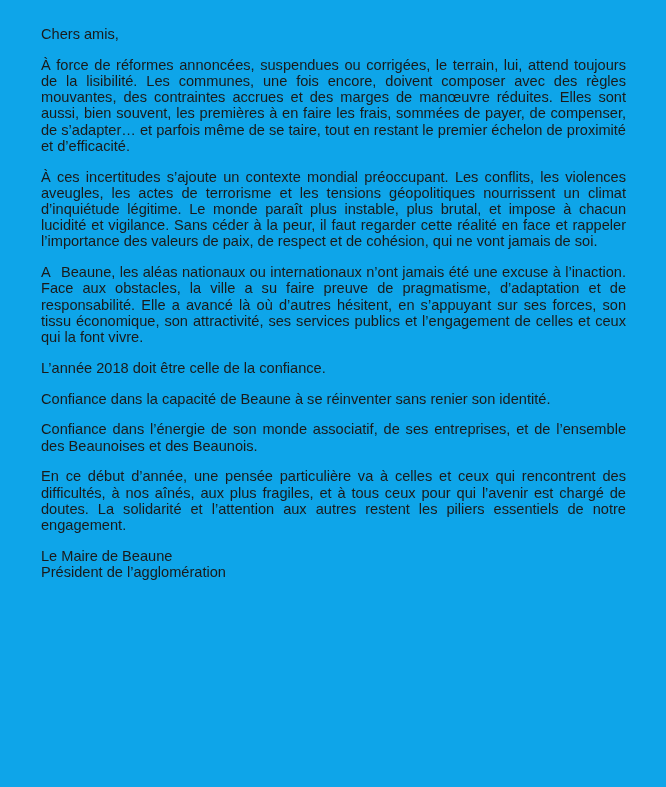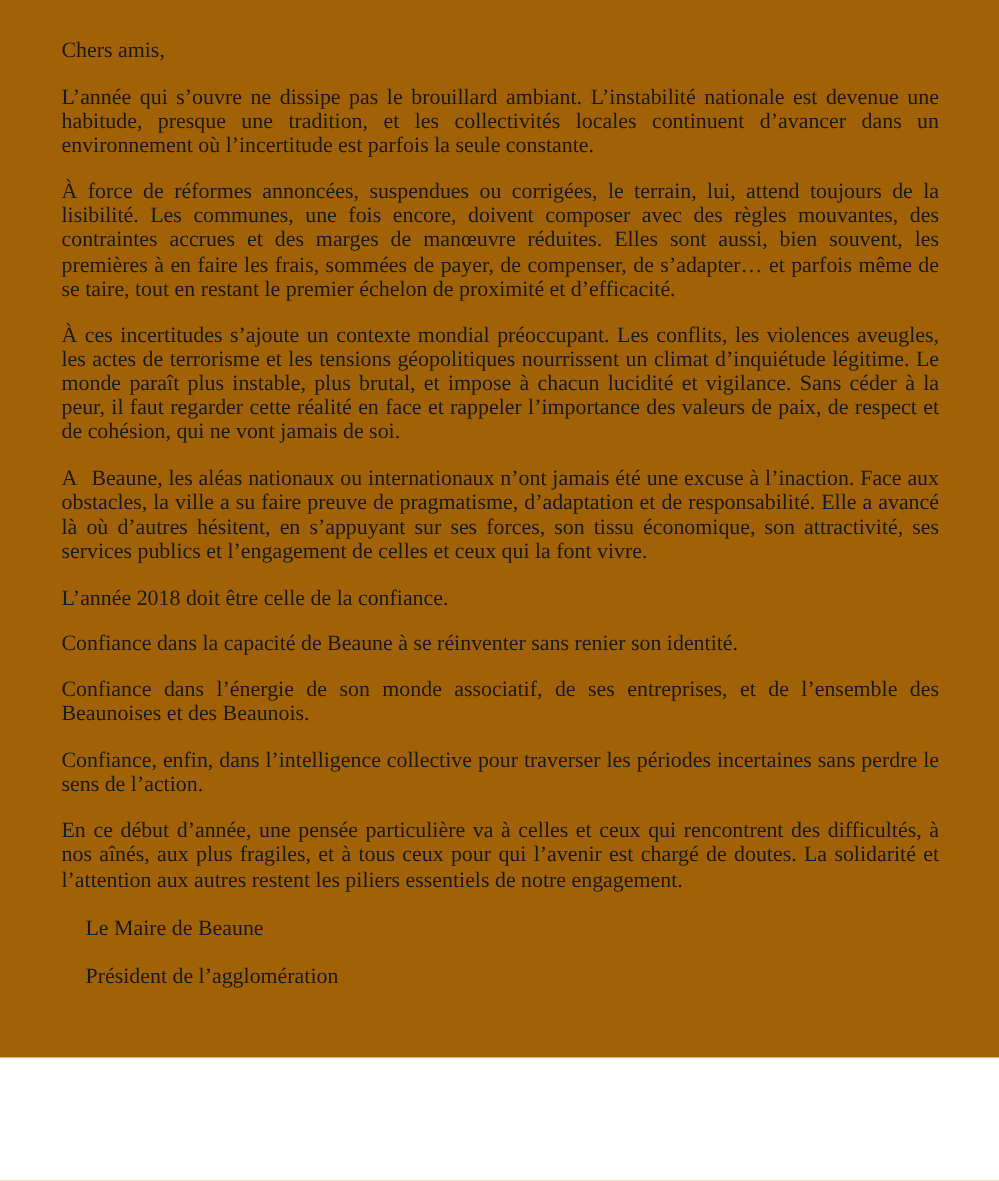--- a/index.html
+++ b/index.html
@@ -8,62 +8,60 @@
       background: #ffffff;
     }
     body {
       width: 666px;
       height: 787px;
       overflow: hidden;
     }
     .page {
       position: relative;
       width: 666px;
-      height: 705px;
-      background: #a16207;
+      height: 787px;
+      background: #0ea5e9;
       box-sizing: border-box;
       padding: 26px 40px 0 41px;
       color: #1a1a1a;
-      font-family: Liberation Serif, serif;
+      font-family: Liberation Sans, sans-serif;
       font-size: 14.6px;
       line-height: 16.2px;
     }
     .letter-body p {
       margin: 0 0 14.6px 0;
       text-align: justify;
       text-justify: inter-word;
     }
     .letter-body p.nojust {
       text-align: left;
     }
     .signature {
       margin-top: 0;
     }
     .signature .sig-line {
       display: block;
-      margin: 16px;
+      margin: 0;
     }
     .a-lead {
       display: inline-block;
       width: 20px;
     }
   </style>
 </head>
 <body>
 
 <div class="page">
   <div class="letter-body">
     <p class="nojust">Chers amis,</p>
-    <p>L’année qui s’ouvre ne dissipe pas le brouillard ambiant. L’instabilité nationale est devenue une habitude, presque une tradition, et les collectivités locales continuent d’avancer dans un environnement où l’incertitude est parfois la seule constante.</p>
     <p>À force de réformes annoncées, suspendues ou corrigées, le terrain, lui, attend toujours de la lisibilité. Les communes, une fois encore, doivent composer avec des règles mouvantes, des contraintes accrues et des marges de manœuvre réduites. Elles sont aussi, bien souvent, les premières à en faire les frais, sommées de payer, de compenser, de s’adapter… et parfois même de se taire, tout en restant le premier échelon de proximité et d’efficacité.</p>
     <p>À ces incertitudes s’ajoute un contexte mondial préoccupant.  Les conflits, les violences aveugles, les actes de terrorisme et les tensions géopolitiques nourrissent un climat d’inquiétude légitime. Le monde paraît plus instable, plus brutal, et impose à chacun lucidité et vigilance. Sans céder à la peur, il faut regarder cette réalité en face et rappeler l’importance des valeurs de paix, de respect et de cohésion, qui ne vont jamais de soi.</p>
     <p><span class="a-lead">A</span><span>Beaune, les aléas nationaux ou internationaux n’ont jamais été une excuse à l’inaction. Face aux obstacles, la ville a su faire preuve de pragmatisme, d’adaptation et de responsabilité. Elle a avancé là où d’autres hésitent, en s’appuyant sur ses forces, son tissu économique, son attractivité, ses services publics et l’engagement de celles et ceux qui la font vivre.</span></p>
     <p class="nojust">L’année 2018 doit être celle de la confiance.</p>
     <p class="nojust">Confiance dans la capacité de Beaune à se réinventer sans renier son identité.</p>
     <p>Confiance dans l’énergie de son monde associatif, de ses entreprises, et de l’ensemble des Beaunoises et des Beaunois.</p>
-    <p>Confiance, enfin, dans l’intelligence collective pour traverser les périodes incertaines sans perdre le sens de l’action.</p>
     <p>En ce début d’année, une pensée particulière va à celles et ceux qui rencontrent des difficultés, à nos aînés, aux plus fragiles, et à tous ceux pour qui l’avenir est chargé de doutes. La solidarité et l’attention aux autres restent les piliers essentiels de notre engagement.</p>
     <div class="signature">
       <span class="sig-line">Le Maire de Beaune</span>
       <span class="sig-line">Président de l’agglomération</span>
     </div>
   </div>
 </div>
 
 </body></html>

